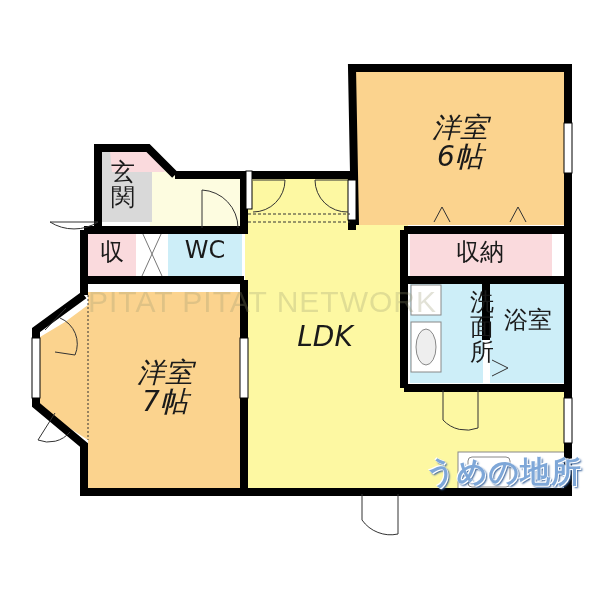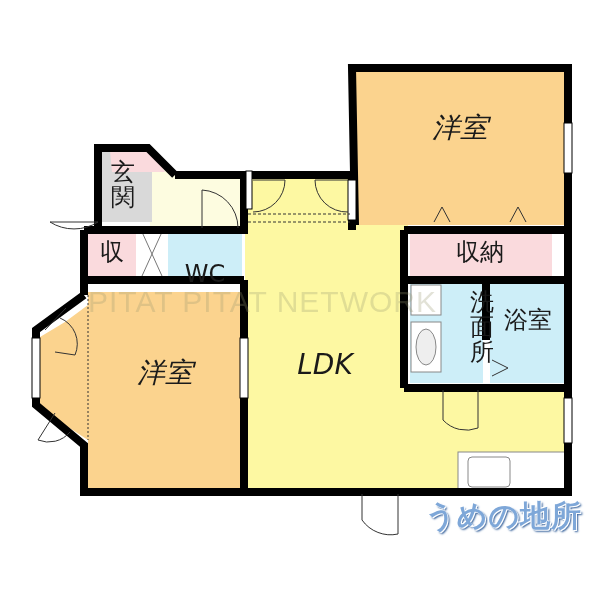--- a/index.html
+++ b/index.html
@@ -2,21 +2,21 @@
 <html><head>
 <meta charset="utf-8">
 <style>
   html, body { margin:0; padding:0; background:#ffffff; }
   body { width:600px; height:600px; position:relative; overflow:hidden; font-family:"DejaVu Sans", sans-serif; }
   #plan { position:absolute; left:0; top:0; width:600px; height:600px; }
   .lbl { position:absolute; text-align:center; color:#1a1a1a; line-height:1.05; }
   .big { font-size:28px;font-style:italic; }
   .mid { font-size:24px; }
   .wm { position:absolute; left:88px; top:285px; font-size:30px; letter-spacing:1px; color:rgba(150,150,110,0.28); font-family:"Liberation Sans", sans-serif; white-space:nowrap; }
-  .logo { position:absolute; left:425px; top:496px; font-size:30px; font-weight:bold; color:#7ea7d8; font-family:"DejaVu Sans", sans-serif; text-shadow:1px 1px 0 #fff, -1px -1px 0 #fff, 2px 2px 2px #35609a; letter-spacing:1px; }
+  .logo { position:absolute; left:425px; top:452px; font-size:30px; font-weight:bold; color:#7ea7d8; font-family:"DejaVu Sans", sans-serif; text-shadow:1px 1px 0 #fff, -1px -1px 0 #fff, 2px 2px 2px #35609a; letter-spacing:1px; }
 </style>
 </head>
 <body>
 
 <svg id="plan" viewBox="0 0 600 600" xmlns="http://www.w3.org/2000/svg">
 
   <rect x="355" y="68" width="210" height="157" fill="#fbd38e"></rect>
   <polygon points="88,292 240,292 240,490 88,490 88,440 65,425 35,405 35,340 65,322 88,305" fill="#fbd38e"></polygon>
   <rect x="245" y="175" width="108" height="55" fill="#fdf8a2"></rect>
   <rect x="245" y="225" width="163" height="265" fill="#fdf8a2"></rect>
@@ -80,27 +80,29 @@
     <line x1="88" y1="295" x2="88" y2="440" stroke-dasharray="2,2"></line>
     <line x1="248" y1="214" x2="350" y2="214" stroke-dasharray="3,2"></line>
     <line x1="248" y1="222" x2="350" y2="222" stroke-dasharray="3,2"></line>
   </g>
 </svg>
 
 <div class="wm">PITAT PITAT NETWORK</div>
 
 <div class="lbl big" style="left:405px;top:113px;width:110px;">
   <div>洋室</div>
+  <div>6帖</div>
 </div>
 <div class="lbl big" style="left:110px;top:358px;width:110px;">
   <div>洋室</div>
+  <div>7帖</div>
 </div>
-<div class="lbl big" style="left:255px;top:322px;width:140px;margin-top:28px;">
+<div class="lbl big" style="left:255px;top:322px;width:140px;">
   <div>LDK</div>
 </div>
 <div class="lbl mid" style="left:110px;top:160px;width:26px;">玄関</div>
 <div class="lbl mid" style="left:92px;top:240px;width:40px;">収</div>
-<div class="lbl" style="left:170px;top:238px;width:70px;font-size:24px;margin-top:24px;">WC</div>
+<div class="lbl" style="left:170px;top:238px;width:70px;font-size:24px;">WC</div>
 <div class="lbl mid" style="left:430px;top:240px;width:100px;">収納</div>
 <div class="lbl mid" style="left:470px;top:290px;width:24px;">洗面所</div>
 <div class="lbl mid" style="left:492px;top:308px;width:72px;">浴室</div>
 
 <div class="logo">うめの地所</div>
 
 </body></html>

